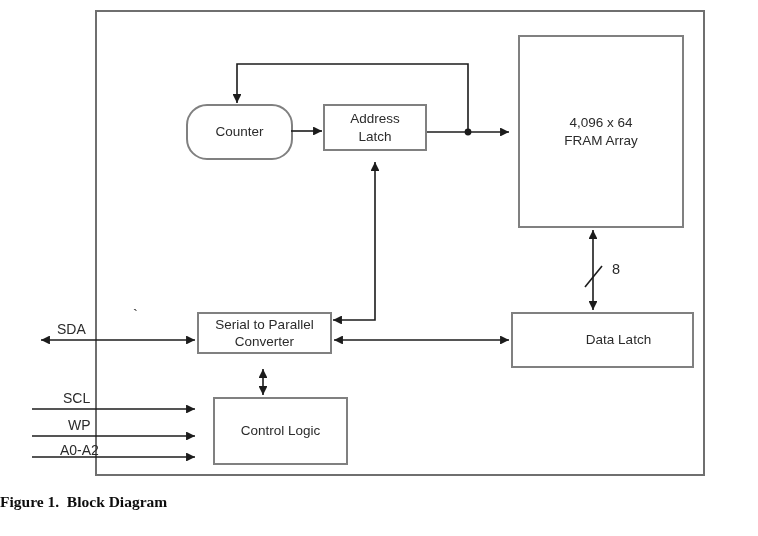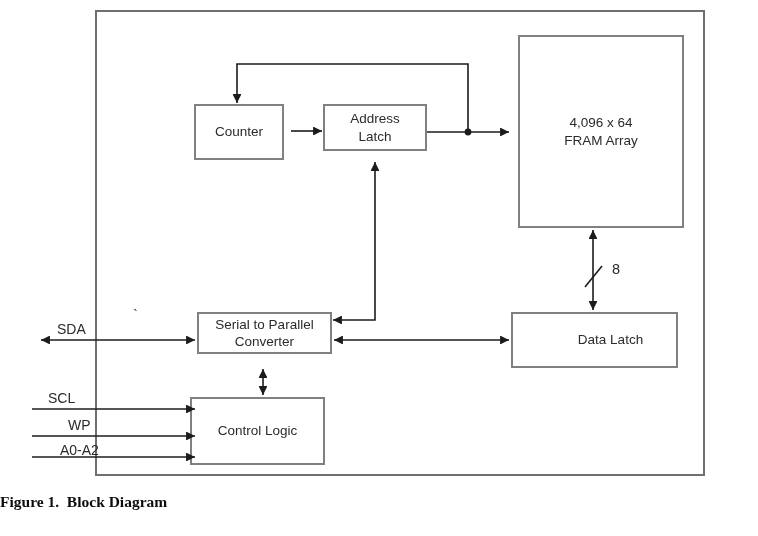--- a/index.html
+++ b/index.html
@@ -35,35 +35,35 @@
     align-items: center;
     justify-content: center;
     text-align: center;
   }
   .block-label {
     white-space: pre-line;
     font-size: 13.5px;
     line-height: 17.5px;
     color: var(--color-text, #2b2b2b);
   }
-  .block-counter        { left: 194px; top: 104px; width: 90px; height: 56px; }
+  .block-counter        { left: 186px; top: 104px; width: 107px; height: 56px; border-radius: 21px; }
   .block-address-latch  { left: 323px; top: 104px; width: 104px; height: 47px; }
   .block-fram-array     { left: 510px; top: 35px;  width: 166px; height: 193px; margin-left: 8px; }
   .block-converter      { left: 197px; top: 312px; width: 135px; height: 42px; }
-  .block-data-latch     { left: 511px; top: 312px; width: 167px; height: 56px; padding-left: 32px; }
-  .block-control-logic  { left: 190px; top: 397px; width: 135px; height: 68px; }
+  .block-data-latch     { left: 511px; top: 312px; width: 183px; height: 56px; padding-left: 32px; }
+  .block-control-logic  { left: 213px; top: 397px; width: 135px; height: 68px; }
 
   .signal-label {
     position: absolute;
     font-size: 14px;
     line-height: 14px;
     color: var(--color-text, #2b2b2b);
   }
   .label-sda  { left: 57px;  top: 322px; }
-  .label-scl  { left: 48px;  top: 391px; }
+  .label-scl  { left: 63px;  top: 391px; }
   .label-wp   { left: 68px;  top: 418px; }
   .label-a0a2 { left: 60px;  top: 443px; }
   .label-bus-width { left: 612px; top: 262px; font-size: 14.5px; }
   .stray-tick { left: 133px; top: 308px; font-size: 15px; color: var(--color-text, #2b2b2b); }
 
   .connector-layer {
     position: absolute;
     left: 0; top: 0;
     width: 758px;
     height: 536px;

